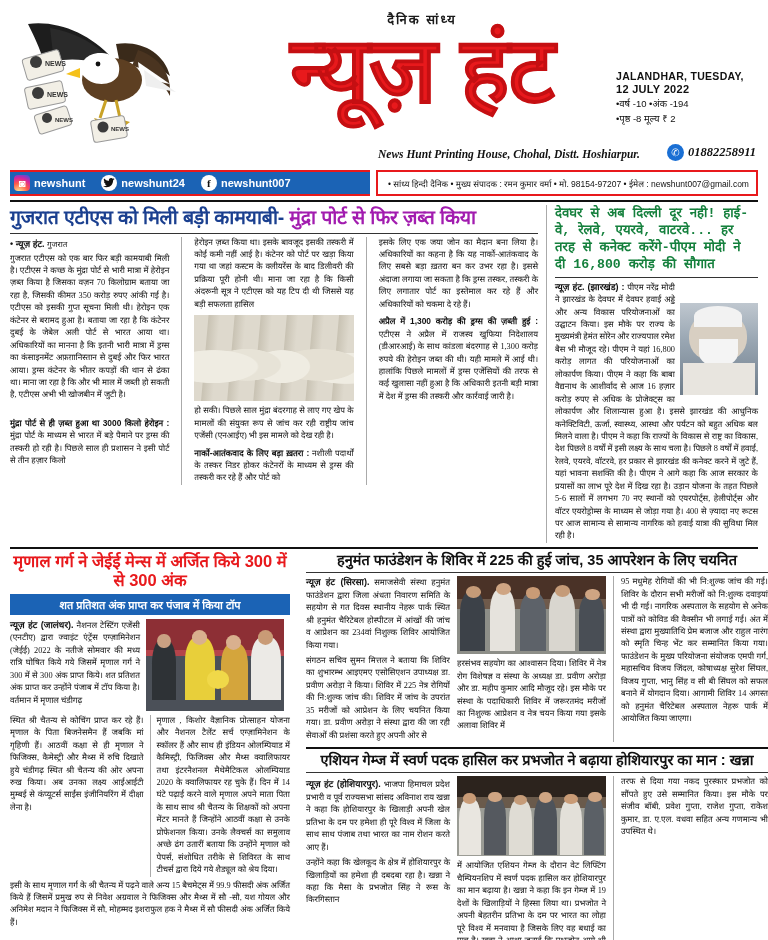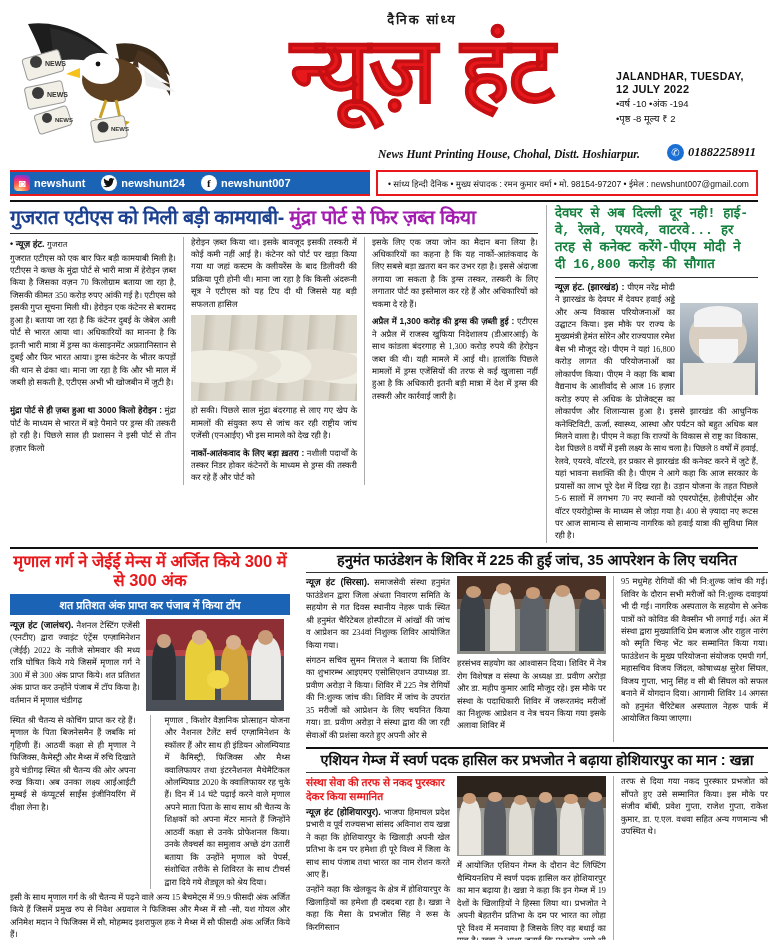--- a/index.html
+++ b/index.html
@@ -169,21 +169,21 @@
   <div class="hr-thick"></div>
 
   <div style="display:flex; gap:8px;">
 
     <div style="width:528px;">
       <div class="lead-head">
         <span>गुजरात एटीएस को मिली बड़ी कामयाबी-</span><span class="blk"> मुंद्रा पोर्ट से फिर ज़ब्त किया</span>
       </div>
       <div class="hr-thin"></div>
 
-      <div class="cols3" style="margin-top:2px;">
+      <div class="cols3" style="margin-top:2px;gap:12px;">
 
         <div style="width:168px;">
           <div class="byline" style="margin-bottom:3px;">
             <span>• न्यूज़ हंट.</span>
             <span class="loc">गुजरात</span>
           </div>
           <p class="body-txt">गुजरात एटीएस को एक बार फिर बड़ी कामयाबी मिली है। एटीएस ने कच्छ के मुंद्रा पोर्ट से भारी मात्रा में हेरोइन ज़ब्त किया है जिसका वज़न 70 किलोग्राम बताया जा रहा है, जिसकी कीमत 350 करोड़ रुपए आंकी गई है। एटीएस को इसकी गुप्त सूचना मिली थी। हेरोइन एक कंटेनर से बरामद हुआ है। बताया जा रहा है कि कंटेनर दुबई के जेबेल अली पोर्ट से भारत आया था। अधिकारियों का मानना है कि इतनी भारी मात्रा में ड्रग्स का कंसाइनमेंट अफ़ग़ानिस्तान से दुबई और फिर भारत आया। ड्रग्स कंटेनर के भीतर कपड़ों की थान से ढंका था। माना जा रहा है कि और भी माल में जब्ती हो सकती है, एटीएस अभी भी खोजबीन में जुटी है।</p>
           <p class="body-txt" style="margin-top:15px;">
             <span class="subh">मुंद्रा पोर्ट से ही ज़ब्त हुआ था 3000 किलो हेरोइन :</span><span> मुंद्रा पोर्ट के माध्यम से भारत में बड़े पैमाने पर ड्रग्स की तस्करी हो रही है। पिछले साल ही प्रशासन ने इसी पोर्ट से तीन हज़ार किलो</span>
           </p>
@@ -257,21 +257,21 @@
           <div style="position:absolute;top:20%;left:28%;width:22%;height:68%;background:#e8cf3a;border-radius:38% 38% 0 0;"></div>
           <div style="position:absolute;top:12%;left:33%;width:11%;height:16%;background:#d9b08e;border-radius:50%;"></div>
           <div style="position:absolute;top:26%;left:54%;width:20%;height:62%;background:#d4a53c;border-radius:38% 38% 0 0;"></div>
           <div style="position:absolute;top:18%;left:58%;width:11%;height:16%;background:#d9b08e;border-radius:50%;"></div>
           <div style="position:absolute;top:20%;left:76%;width:22%;height:68%;background:#eceae6;border-radius:36% 36% 0 0;"></div>
           <div style="position:absolute;top:12%;left:81%;width:11%;height:16%;background:#c99b76;border-radius:50%;"></div>
           <div style="position:absolute;top:56%;left:44%;width:16%;height:20%;background:#f0d849;border-radius:50%;"></div>
         </div>
       </div>
 
-      <div style="display:flex; gap:14px; margin-top:4px;">
+      <div style="display:flex; gap:6px; margin-top:4px;">
         <div style="width:137px;">
           <p class="body-txt">स्थित श्री चैतन्य से कोचिंग प्राप्त कर रहे हैं। मृणाल के पिता बिजनेसमैन हैं जबकि मां गृहिणी हैं। आठवीं कक्षा से ही मृणाल ने फिजिक्स, कैमेस्ट्री और मैथ्स में रुचि दिखाते हुये चंडीगढ़ स्थित श्री चैतन्य की ओर अपना रुख किया। अब उनका लक्ष्य आईआईटी मुम्बई से कंप्यूटर्स साईंस इंजीनियरिंग में दीक्षा लेना है।</p>
         </div>
         <div class="sep-v"></div>
         <div style="width:137px;">
           <p class="body-txt">मृणाल , किशोर वैज्ञानिक प्रोत्साहन योजना और नैशनल टैलेंट सर्च एग्ज़ामिनेशन के स्कॉलर हैं और साथ ही इंडियन ओलम्पियाड में कैमिस्ट्री, फिजिक्स और मैथ्स क्वालिफायर तथा इंटरनैशनल मैथेमैटिकल ओलम्पियाड 2020 के क्वालिफायर रह चुके हैं। दिन में 14 घंटे पढ़ाई करने वाले मृणाल अपने माता पिता के साथ साथ श्री चैतन्य के शिक्षकों को अपना मेंटर मानते हैं जिन्होंने आठवीं कक्षा से उनके प्रोफेशनल किया। उनके लैक्चर्स का समुलाव अच्छे ढंग उतारीं बताया कि उन्होंने मृणाल को पेपर्स, संशोधित तरीके से शिविरत के साथ टीचर्स द्वारा दिये गये शैड्यूल को श्रेय दिया।</p>
         </div>
       </div>
       <p class="body-txt" style="margin-top:3px;">इसी के साथ  मृणाल  गर्ग के श्री चैतन्य में पढ़ने वाले अन्य 15 बैचमेट्स में 99.9 फीसदी अंक अर्जित किये हैं जिसमें प्रमुख रुप से निवेश अग्रवाल ने फिजिक्स और मैथ्स में सौ -सौ, यश गोयल और अनिमेश मदान ने फिजिक्स में सौ, मोहम्मद इशराफुल हक ने मैथ्स में सौ फीसदी अंक अर्जित किये हैं।</p>
     </div>
@@ -315,21 +315,20 @@
       </div>
 
       <div class="hr-thick" style="margin:5px 0 3px 0;"></div>
 
       <div>
         <div class="sec-head">एशियन गेम्ज में स्वर्ण पदक हासिल कर प्रभजोत ने बढ़ाया होशियारपुर का मान : खन्ना</div>
         <div class="hr-thin"></div>
 
         <div class="cols3" style="margin-top:2px;">
           <div style="width:145px;">
-            <div class="red-sub">संस्था सेवा की तरफ से नकद पुरस्कार देकर किया सम्मानित</div>
             <p class="body-txt" style="margin-top:2px;">
               <span class="byline">न्यूज़ हंट (होशियारपुर).</span><span> भाजपा हिमाचल प्रदेश प्रभारी व पूर्व राज्यसभा सांसद अविनाश राय खन्ना ने कहा कि होशियारपुर के खिलाड़ी अपनी खेल प्रतिभा के दम पर हमेशा ही पूरे विश्व में जिला के साथ साथ पंजाब तथा भारत का नाम रोशन करते आए हैं।</span>
             </p>
             <p class="body-txt" style="margin-top:3px;">उन्होंने कहा कि खेलकूद के क्षेत्र में होशियारपुर के खिलाड़ियों का हमेशा ही दबदबा रहा है। खन्ना ने कहा कि मैसा के प्रभजोत सिंह ने रूस के किरगिस्तान</p>
           </div>
           <div style="width:150px;">
             <div class="photo people3" style="height:80px;">
               <div style="position:absolute;inset:0;background:linear-gradient(180deg,#2c231d 0 26%,#6a5a4b 26% 40%,#9b9c95 40% 100%);"></div>
               <div style="position:absolute;top:28%;left:1%;width:15%;height:70%;background:#e9e6e0;border-radius:36% 36% 0 0;"></div>
               <div style="position:absolute;top:21%;left:4%;width:9%;height:13%;background:#c99b76;border-radius:50%;"></div>

